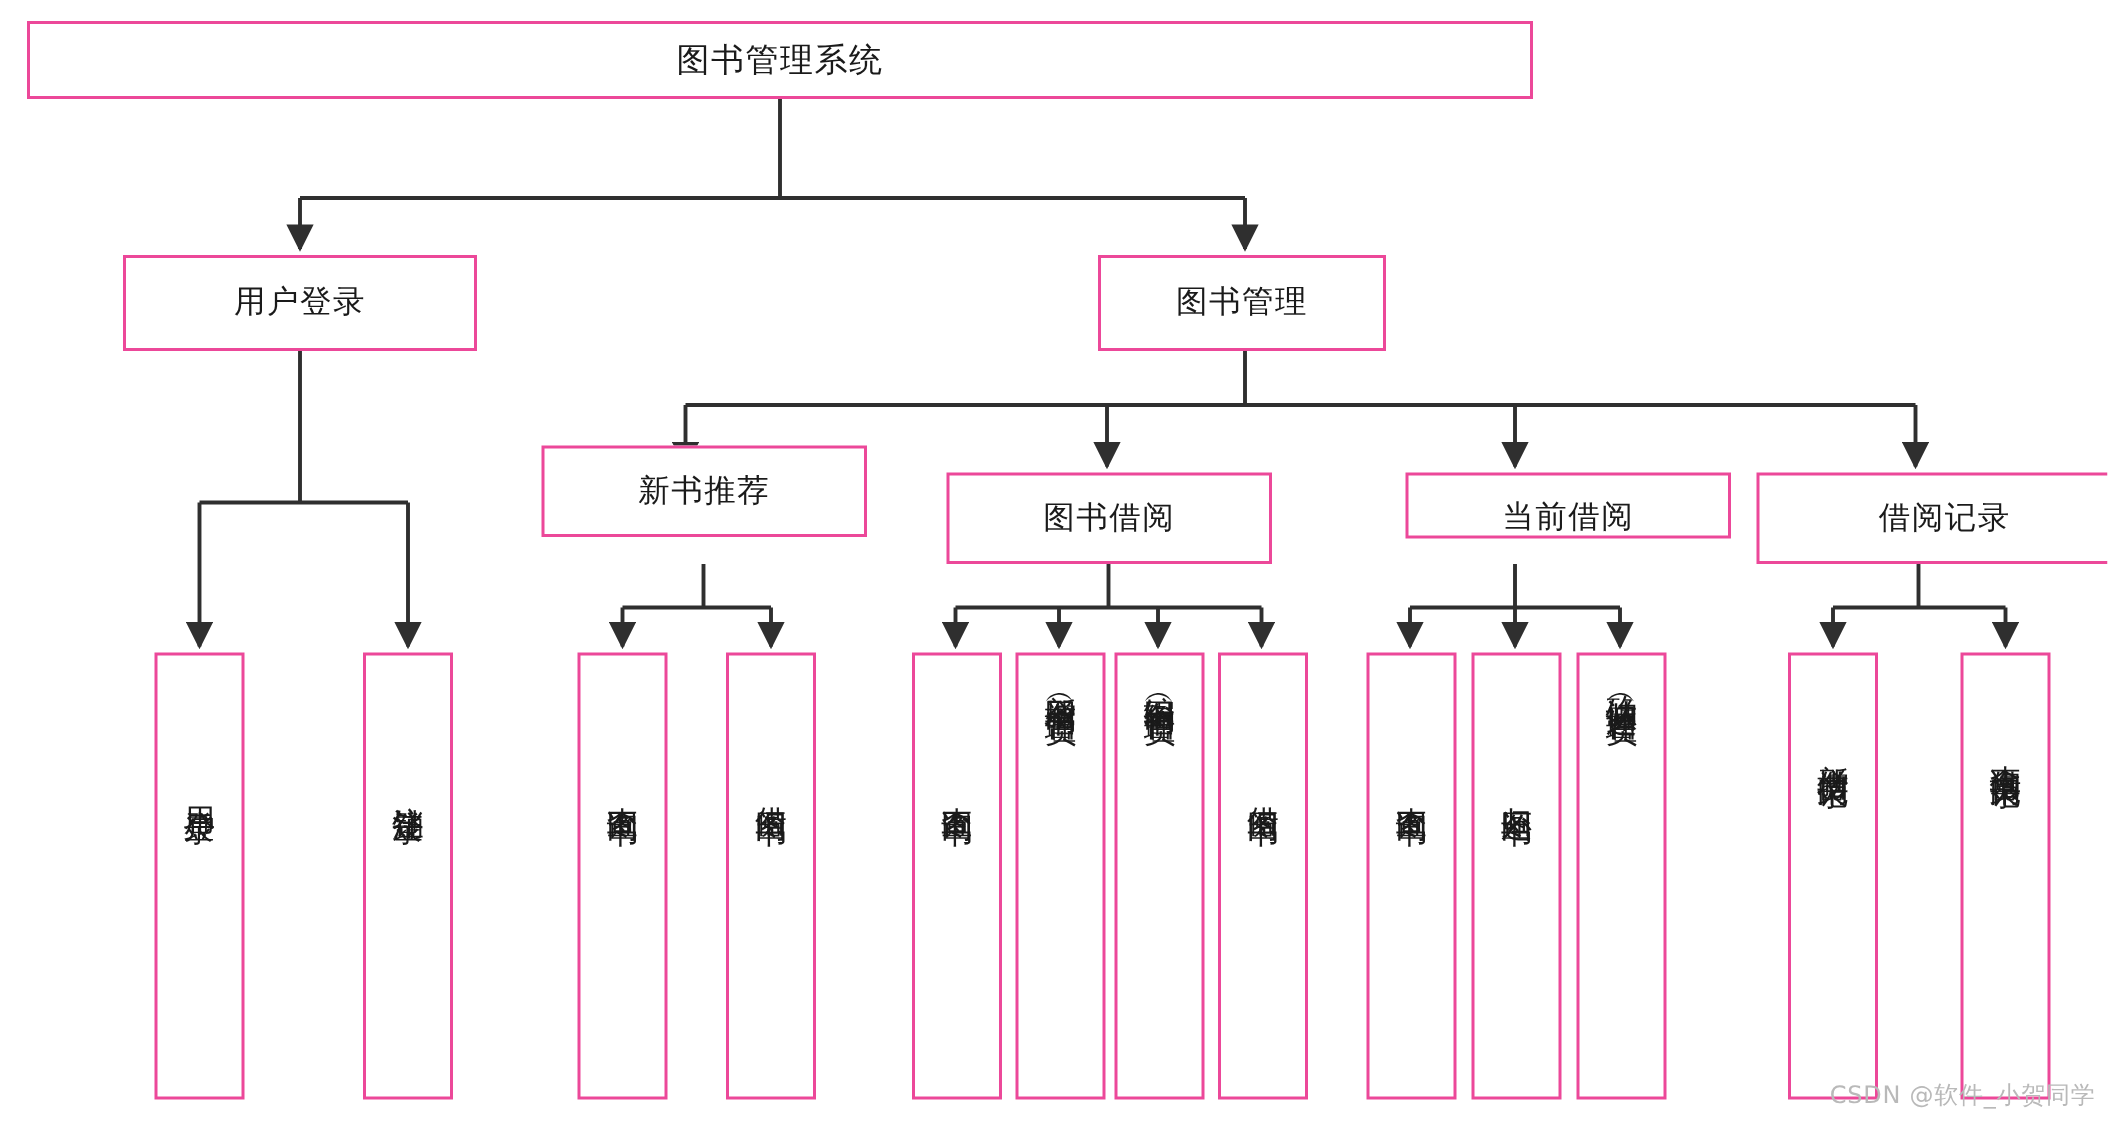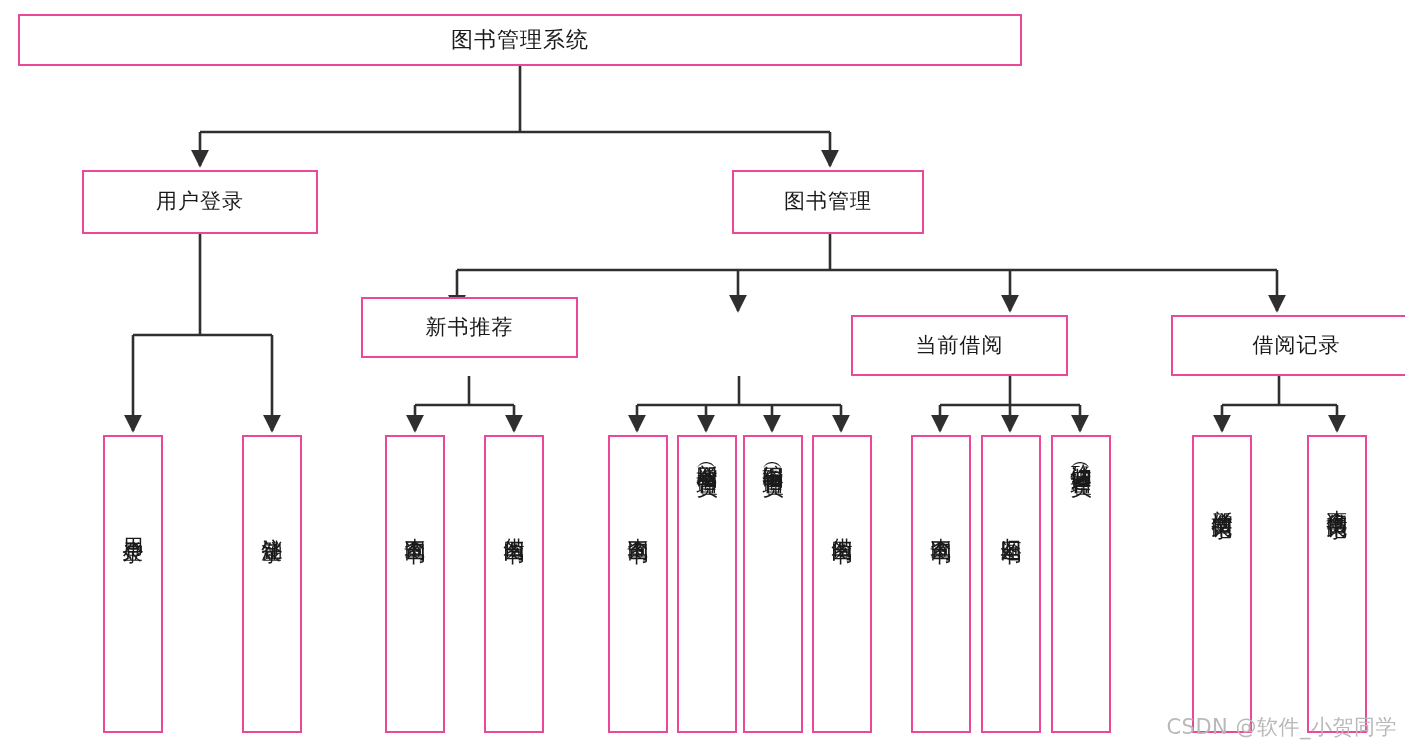--- a/index.html
+++ b/index.html
@@ -57,21 +57,21 @@
   .node.vert.mid .vlabel {
     margin-top: 74px;
   }
   .node.vert.mid3 .vlabel {
     margin-top: 46px;
   }
   .watermark {
     position: absolute;
     right: 8px;
     bottom: 6px;
-    font-size: 21px;
+    font-size: 16px;
     color: #b9b9b9;
     letter-spacing: 0.5px;
     white-space: nowrap;
     pointer-events: none;
   }
 </style>
 </head>
 <body>
 
 <div id="canvas">
@@ -133,21 +133,24 @@
   <div class="node horiz" style="left:82px; top:170px; width:236px; height:64px;">
     <span>用户登录</span>
   </div>
   <div class="node horiz" style="left:712px; top:170px; width:192px; height:64px;margin-left:20px;">
     <span>图书管理</span>
   </div>
 
   <div class="node horiz" style="left:361px; top:297px; width:217px; height:61px;">
     <span>新书推荐</span>
   </div>
-  <div class="node horiz" style="left:851px; top:315px; width:217px; height:61px;">
+  <div class="node horiz" style="left:631px; top:315px; width:217px; height:61px;">
+    <span>图书借阅</span>
+  </div>
+  <div class="node horiz" style="left:937px; top:315px; width:217px; height:44px;align-items:flex-end;">
     <span>当前借阅</span>
   </div>
   <div class="node horiz" style="left:1171px; top:315px; width:251px; height:61px;">
     <span>借阅记录</span>
   </div>
 
   <div class="node vert mid" style="left:103px; top:435px; width:60px; height:298px;">
     <span class="vlabel">用户登录</span>
   </div>
   <div class="node vert mid" style="left:242px; top:435px; width:60px; height:298px;">

